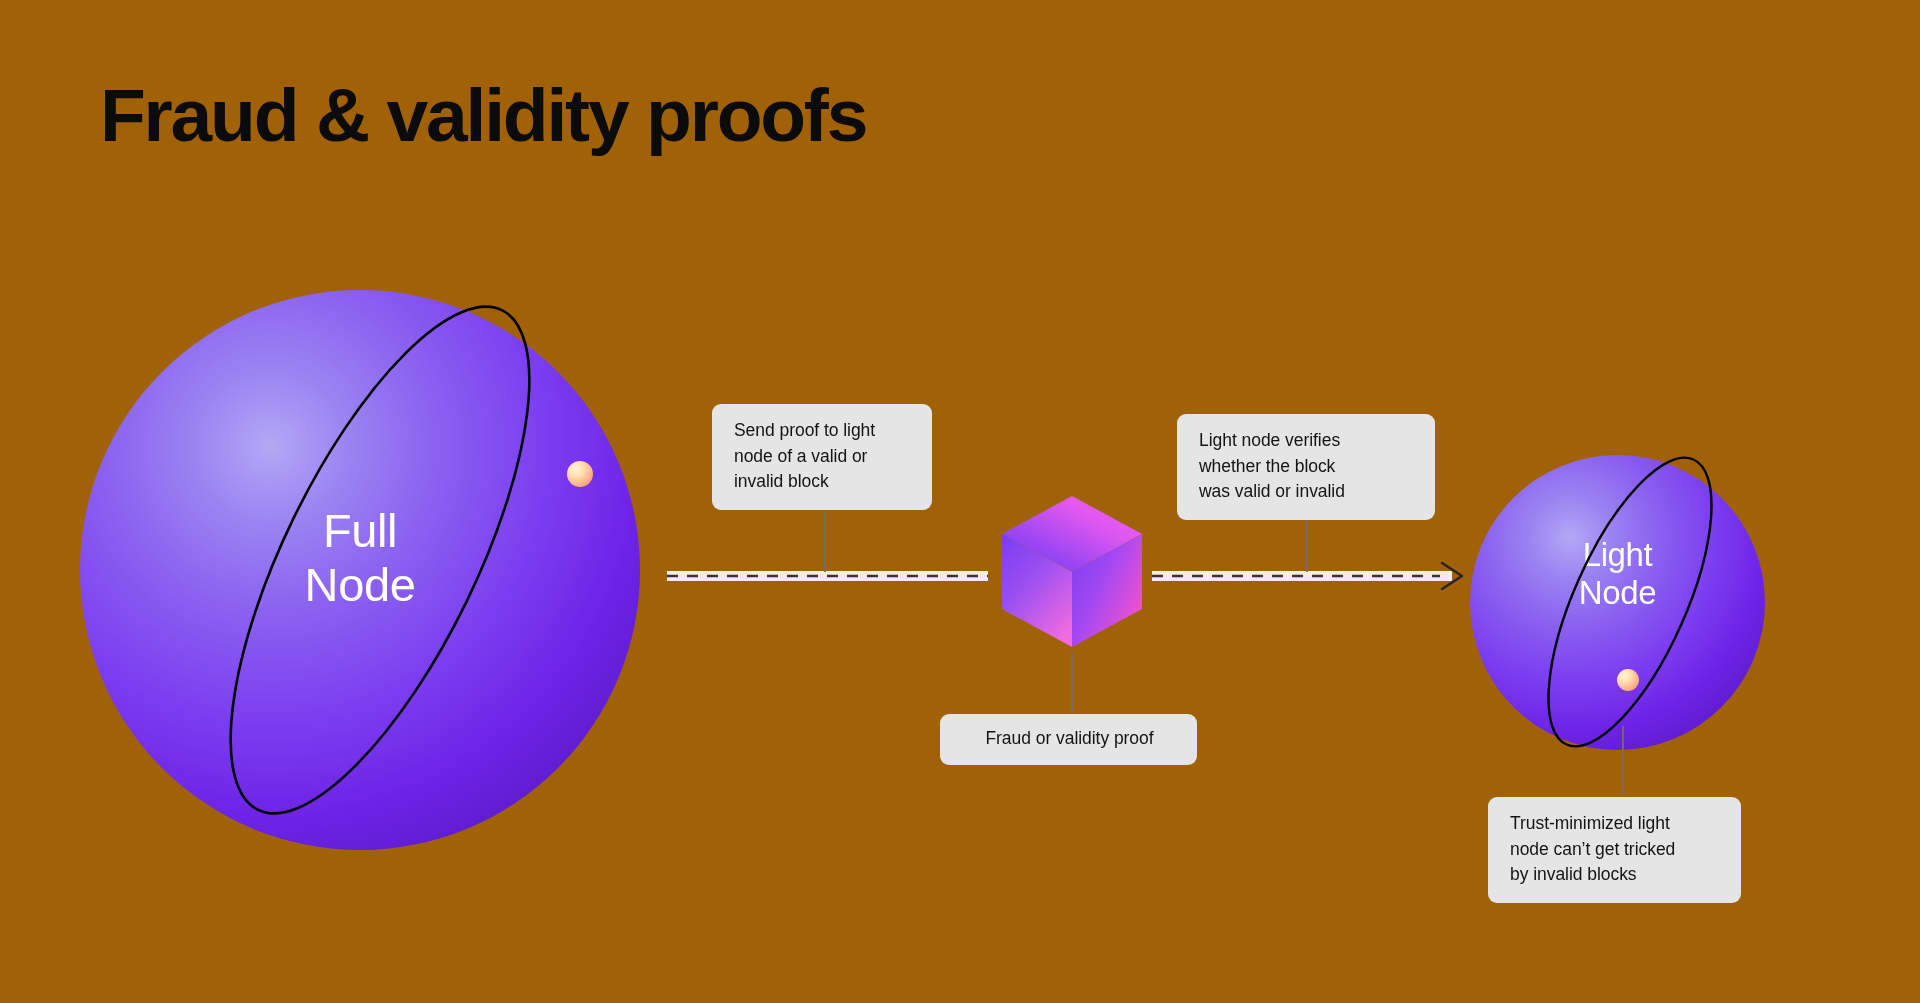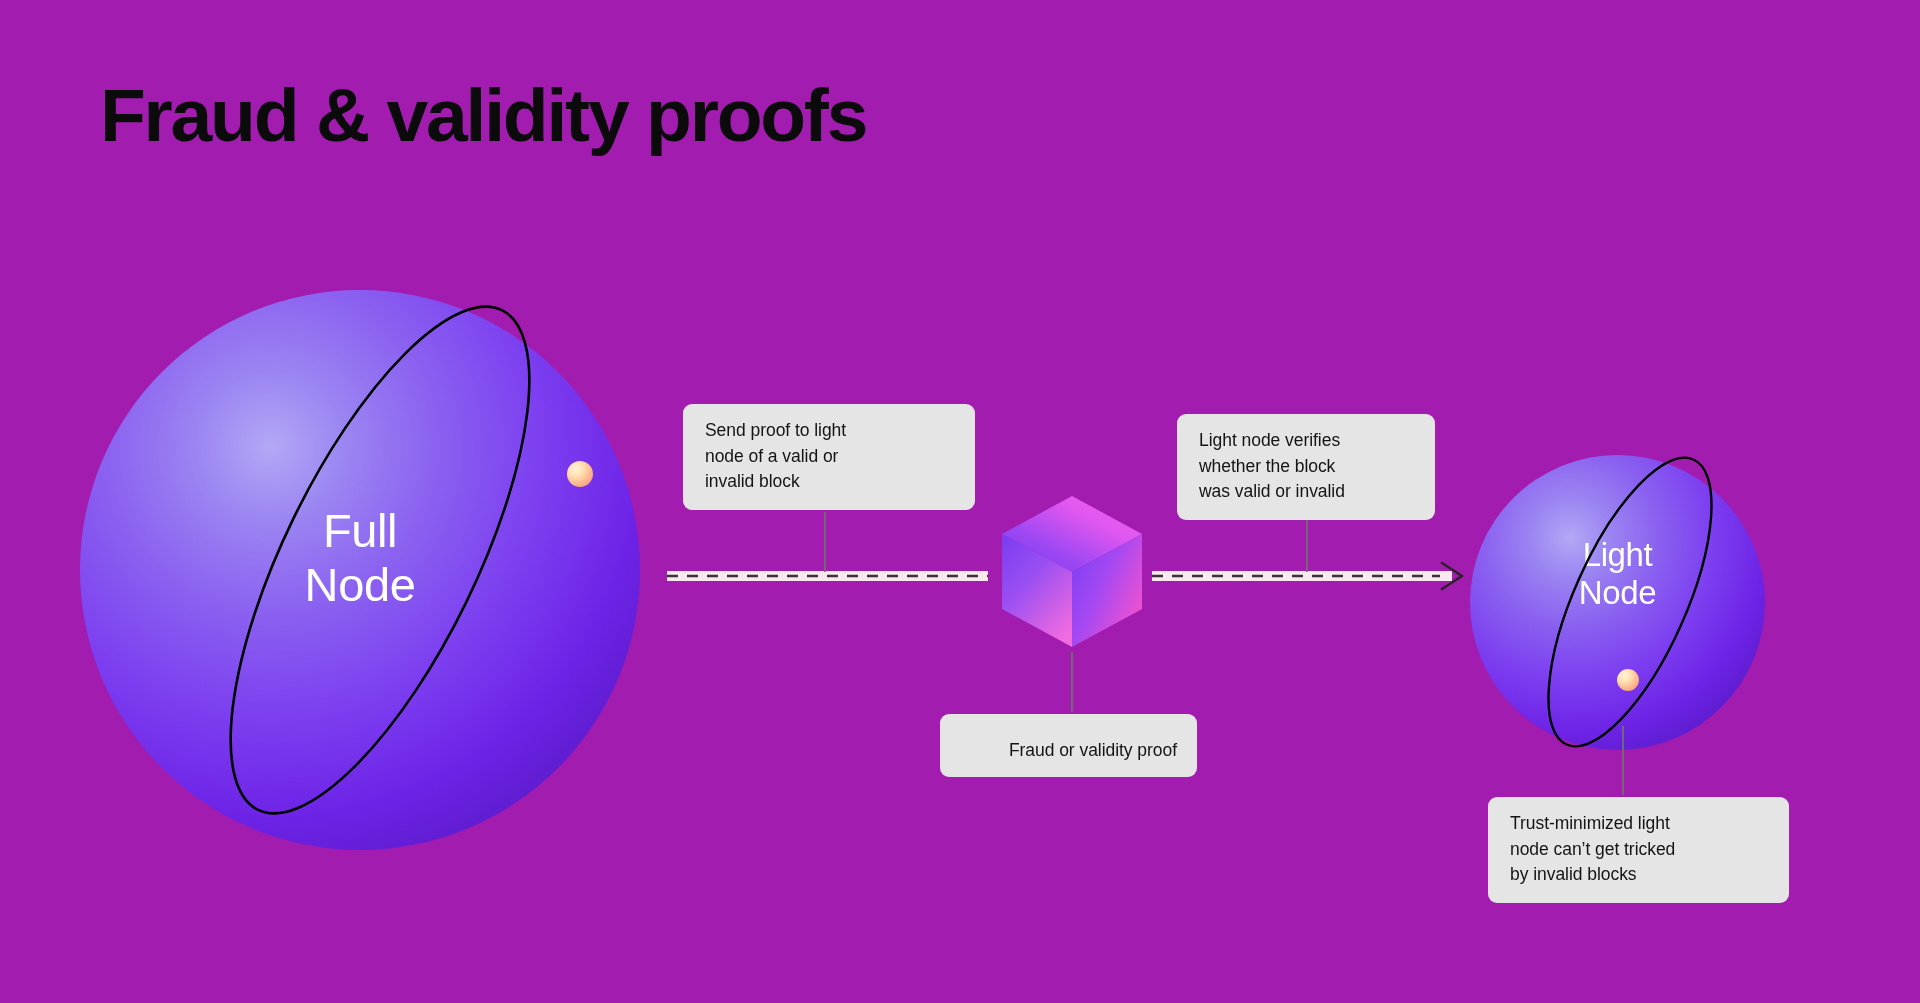--- a/index.html
+++ b/index.html
@@ -6,21 +6,21 @@
   * { margin:0; padding:0; box-sizing:border-box; }
   html, body {
     width:1920px; height:1003px;
     background:#f8f8f8;
     font-family:"Liberation Sans", sans-serif;
     overflow:hidden;
   }
   .canvas {
     position:relative;
     width:1920px; height:1003px;
-    background:#a21caf;
+    background:#a16207;
   }
 
   
   .title {
     position:absolute;
     left:100px; top:78px;
     font-size:75px;
     font-weight:700;
     letter-spacing:-2.2px;
     color:#0b0b0b;
@@ -118,25 +118,25 @@
     background:#e5e5e5;
     border-radius:9px;
     color:#141414;
     font-size:17.5px;
     line-height:1.46;
     padding:14px 18px 15px 22px;
     z-index:5;
     white-space:pre-line;
     letter-spacing:-0.05px;
   }
-  #callout-send   { left:683px;  top:404px;  width:292px; }
+  #callout-send   { left:712px;  top:404px;  width:220px; }
   #callout-verify { left:1177px; top:404px;  width:258px;margin-top:10px; }
   #callout-proof  { left:940px;  top:714px;  width:257px;
-                    padding:24px 20px 13px 22px; text-align:right; }
-  #callout-trust  { left:1488px; top:797px;  width:301px; }
+                    padding:12px 20px 13px 22px; text-align:center; }
+  #callout-trust  { left:1488px; top:797px;  width:253px; }
 </style>
 </head>
 <body>
 
 <div class="canvas">
 
   <div class="title">Fraud &amp; validity proofs</div>
 
   <div id="full-node" class="node"></div>
 

